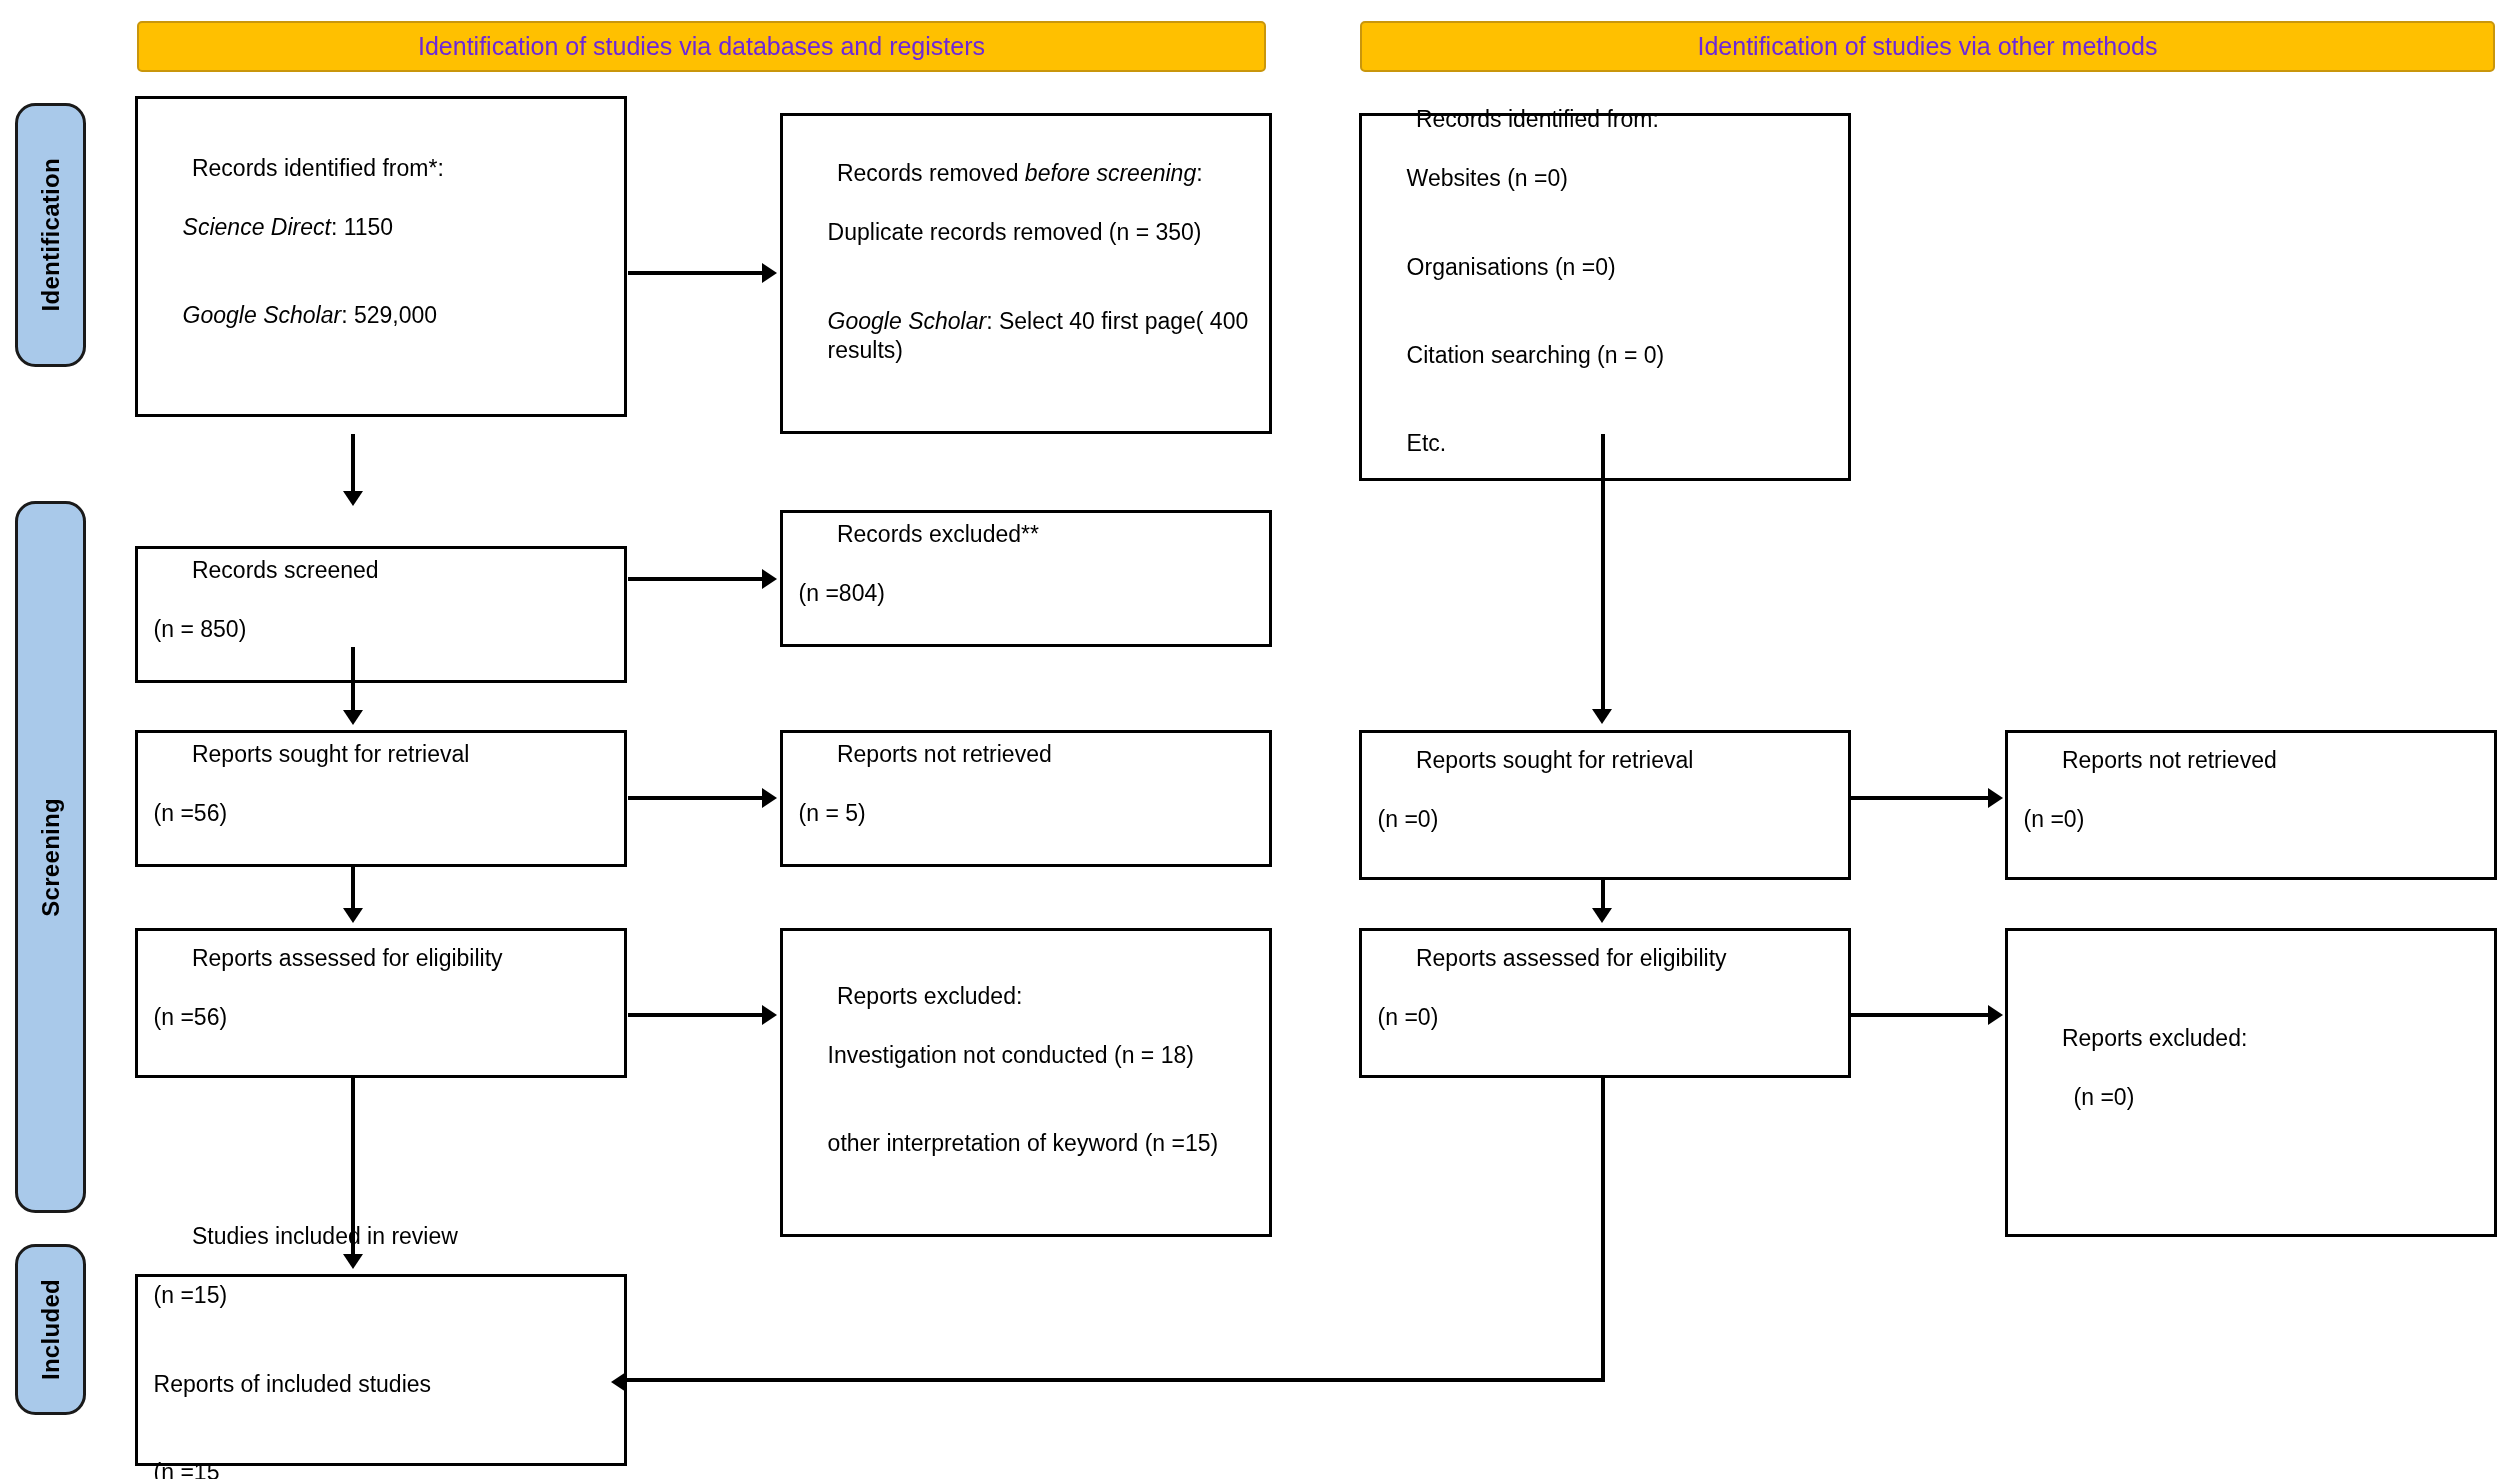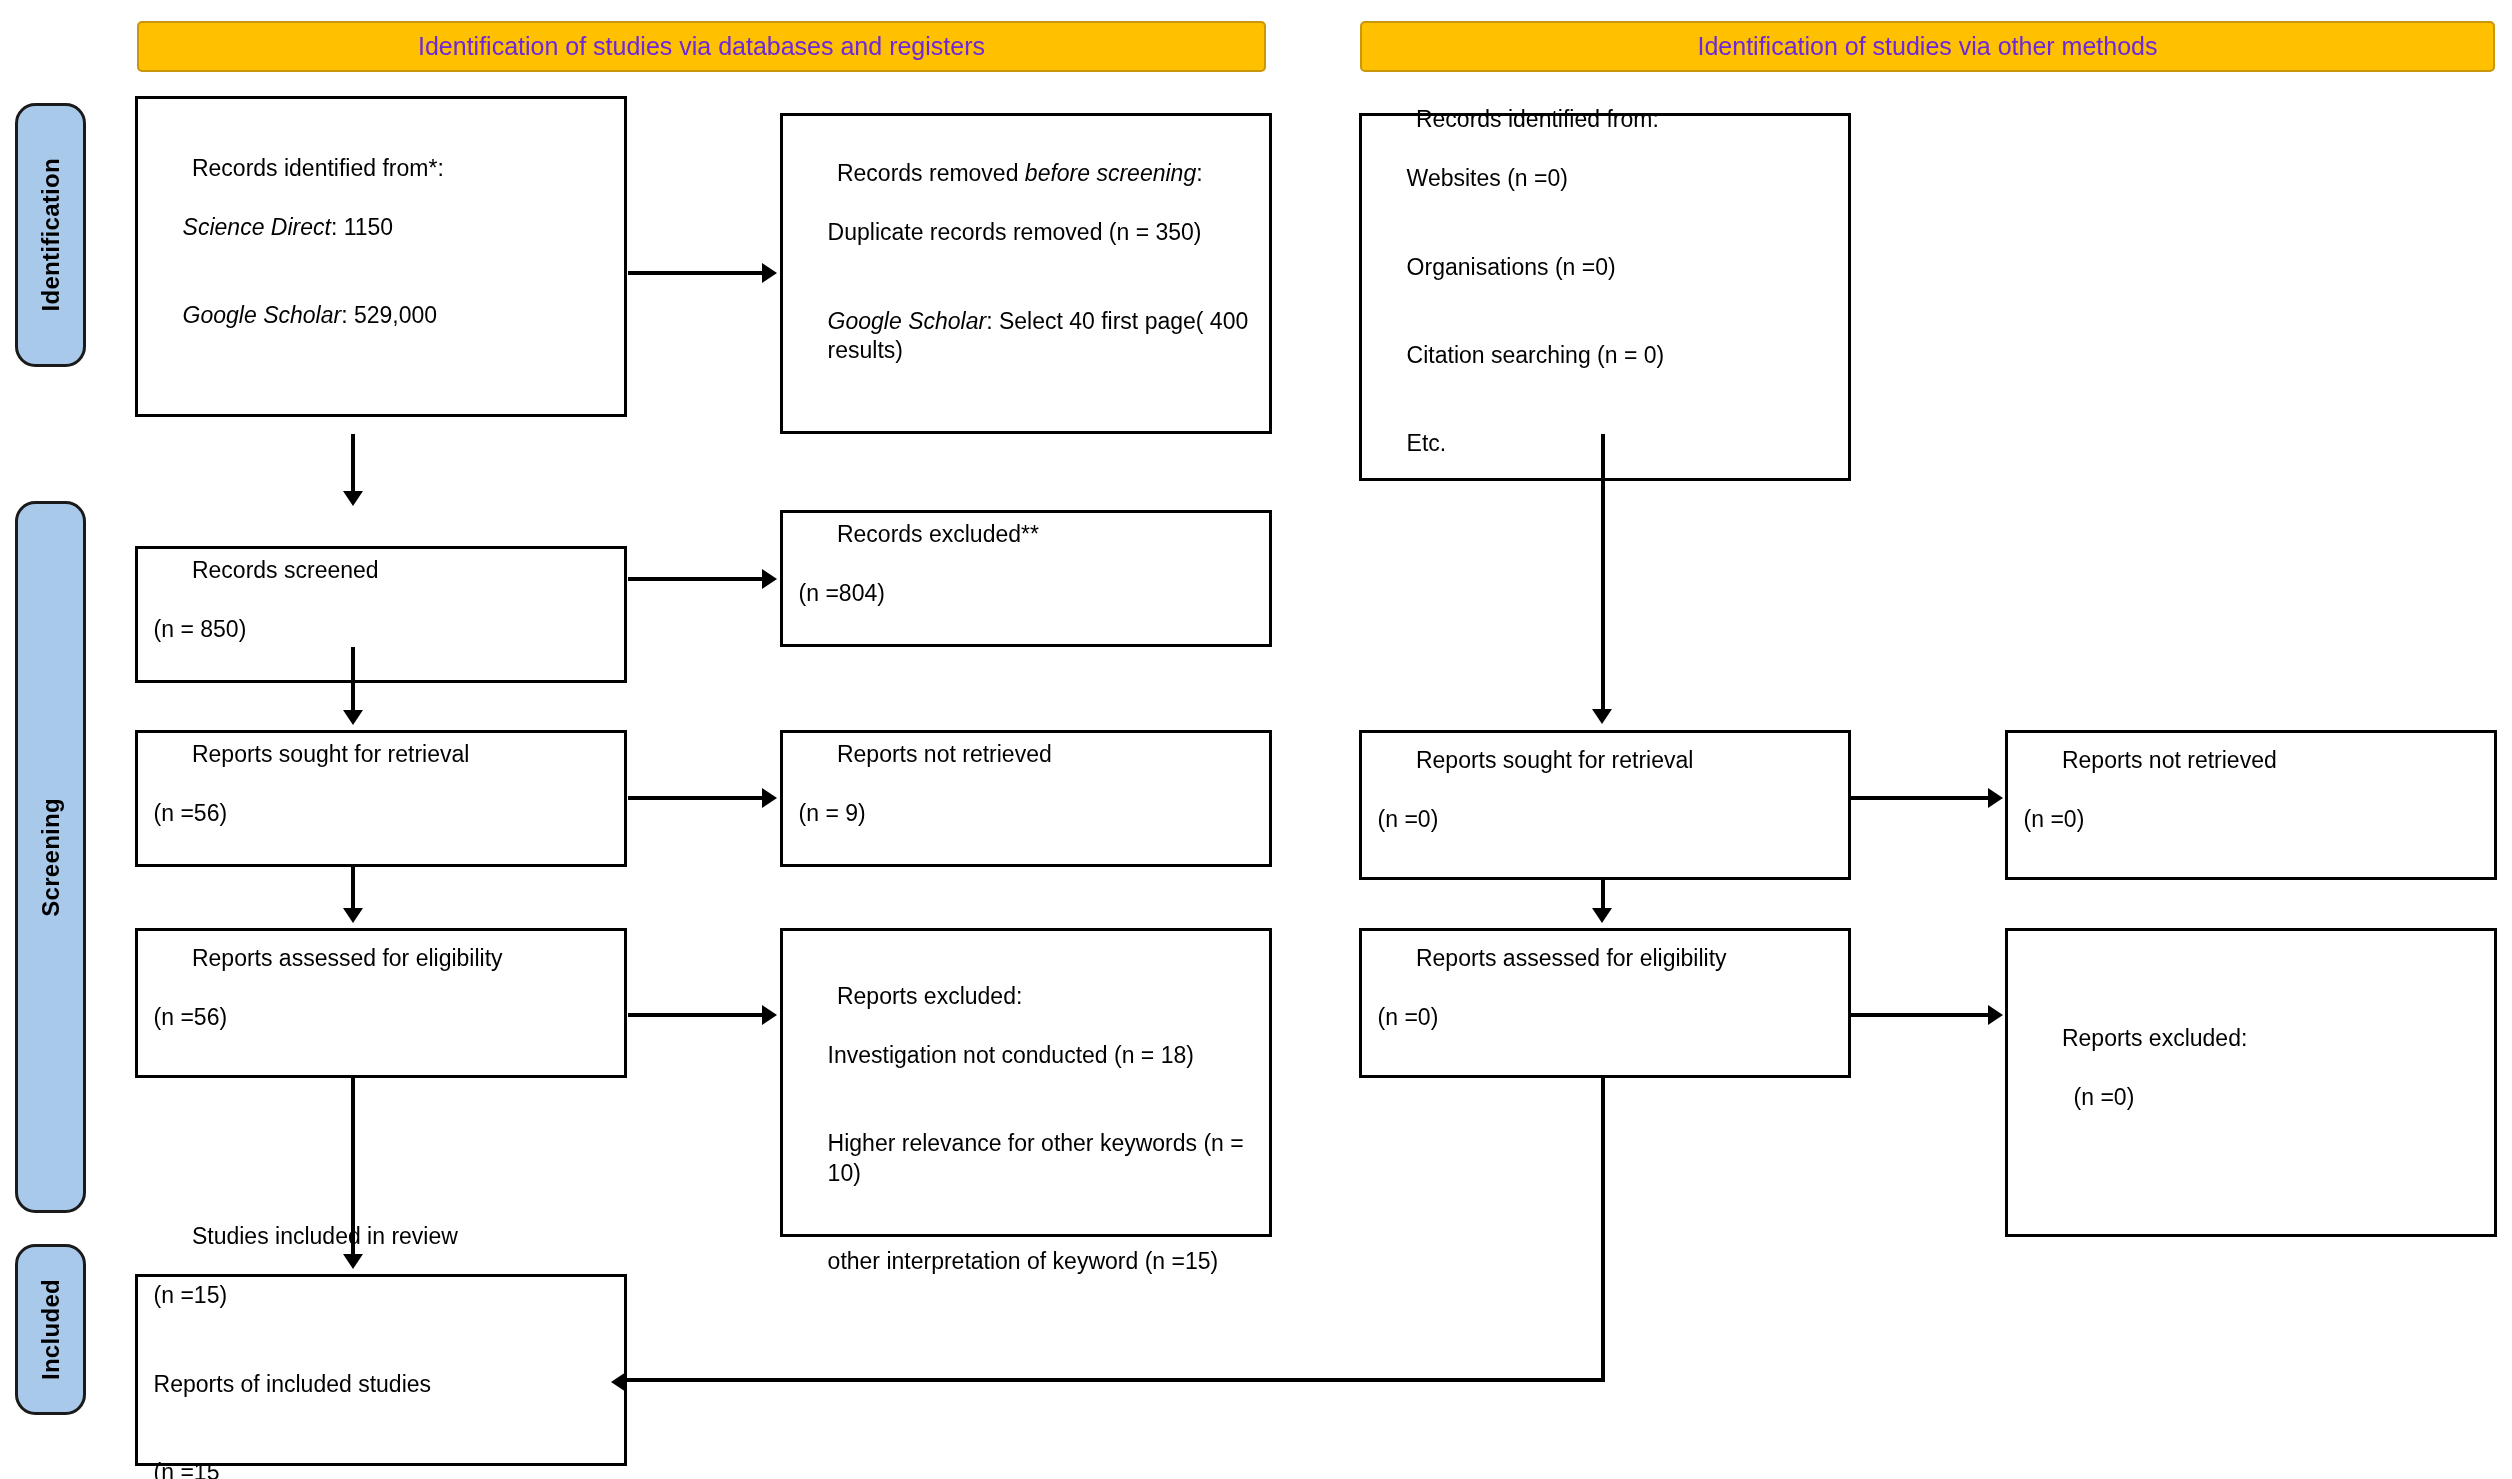--- a/index.html
+++ b/index.html
@@ -184,42 +184,41 @@
   <div class="flow-box vcenter" style="left:135px; top:730px; width:492px; height:137px;">
     <div class="box-text">
       <span>Reports sought for retrieval</span>
       <span style="display:block;">(n =56)</span>
     </div>
   </div>
 
   <div class="flow-box vcenter" style="left:780px; top:730px; width:492px; height:137px;">
     <div class="box-text">
       <span>Reports not retrieved</span>
-      <span style="display:block;">(n = 9)</span>
+      <span style="display:block;">(n = 5)</span>
     </div>
   </div>
 
   <div class="vline" style="left:351px; top:647px; height:65px;"></div>
   <div class="arrow-down" style="left:343px; top:710px;"></div>
 
   <div class="hline" style="left:628px; top:796px; width:135px;"></div>
   <div class="arrow-right" style="left:762px; top:788px;"></div>
 
   <div class="flow-box vcenter" style="left:135px; top:928px; width:492px; height:150px;">
     <div class="box-text">
       <span>Reports assessed for eligibility</span>
       <span style="display:block;">(n =56)</span>
     </div>
   </div>
 
   <div class="flow-box vtop" style="left:780px; top:928px; width:492px; height:309px;">
     <div class="box-text" style="top:21.6px;">
       <span>Reports excluded:</span>
       <span class="indent1">Investigation not conducted (n = 18)</span>
-      <span class="indent1">Higher relevance for other keywords (n = 10)</span>
       <span class="indent1">other interpretation of keyword (n =15)</span>
     </div>
   </div>
 
   <div class="vline" style="left:351px; top:867px; height:43px;"></div>
   <div class="arrow-down" style="left:343px; top:908px;"></div>
 
   <div class="hline" style="left:628px; top:1013px; width:135px;"></div>
   <div class="arrow-right" style="left:762px; top:1005px;"></div>
 

